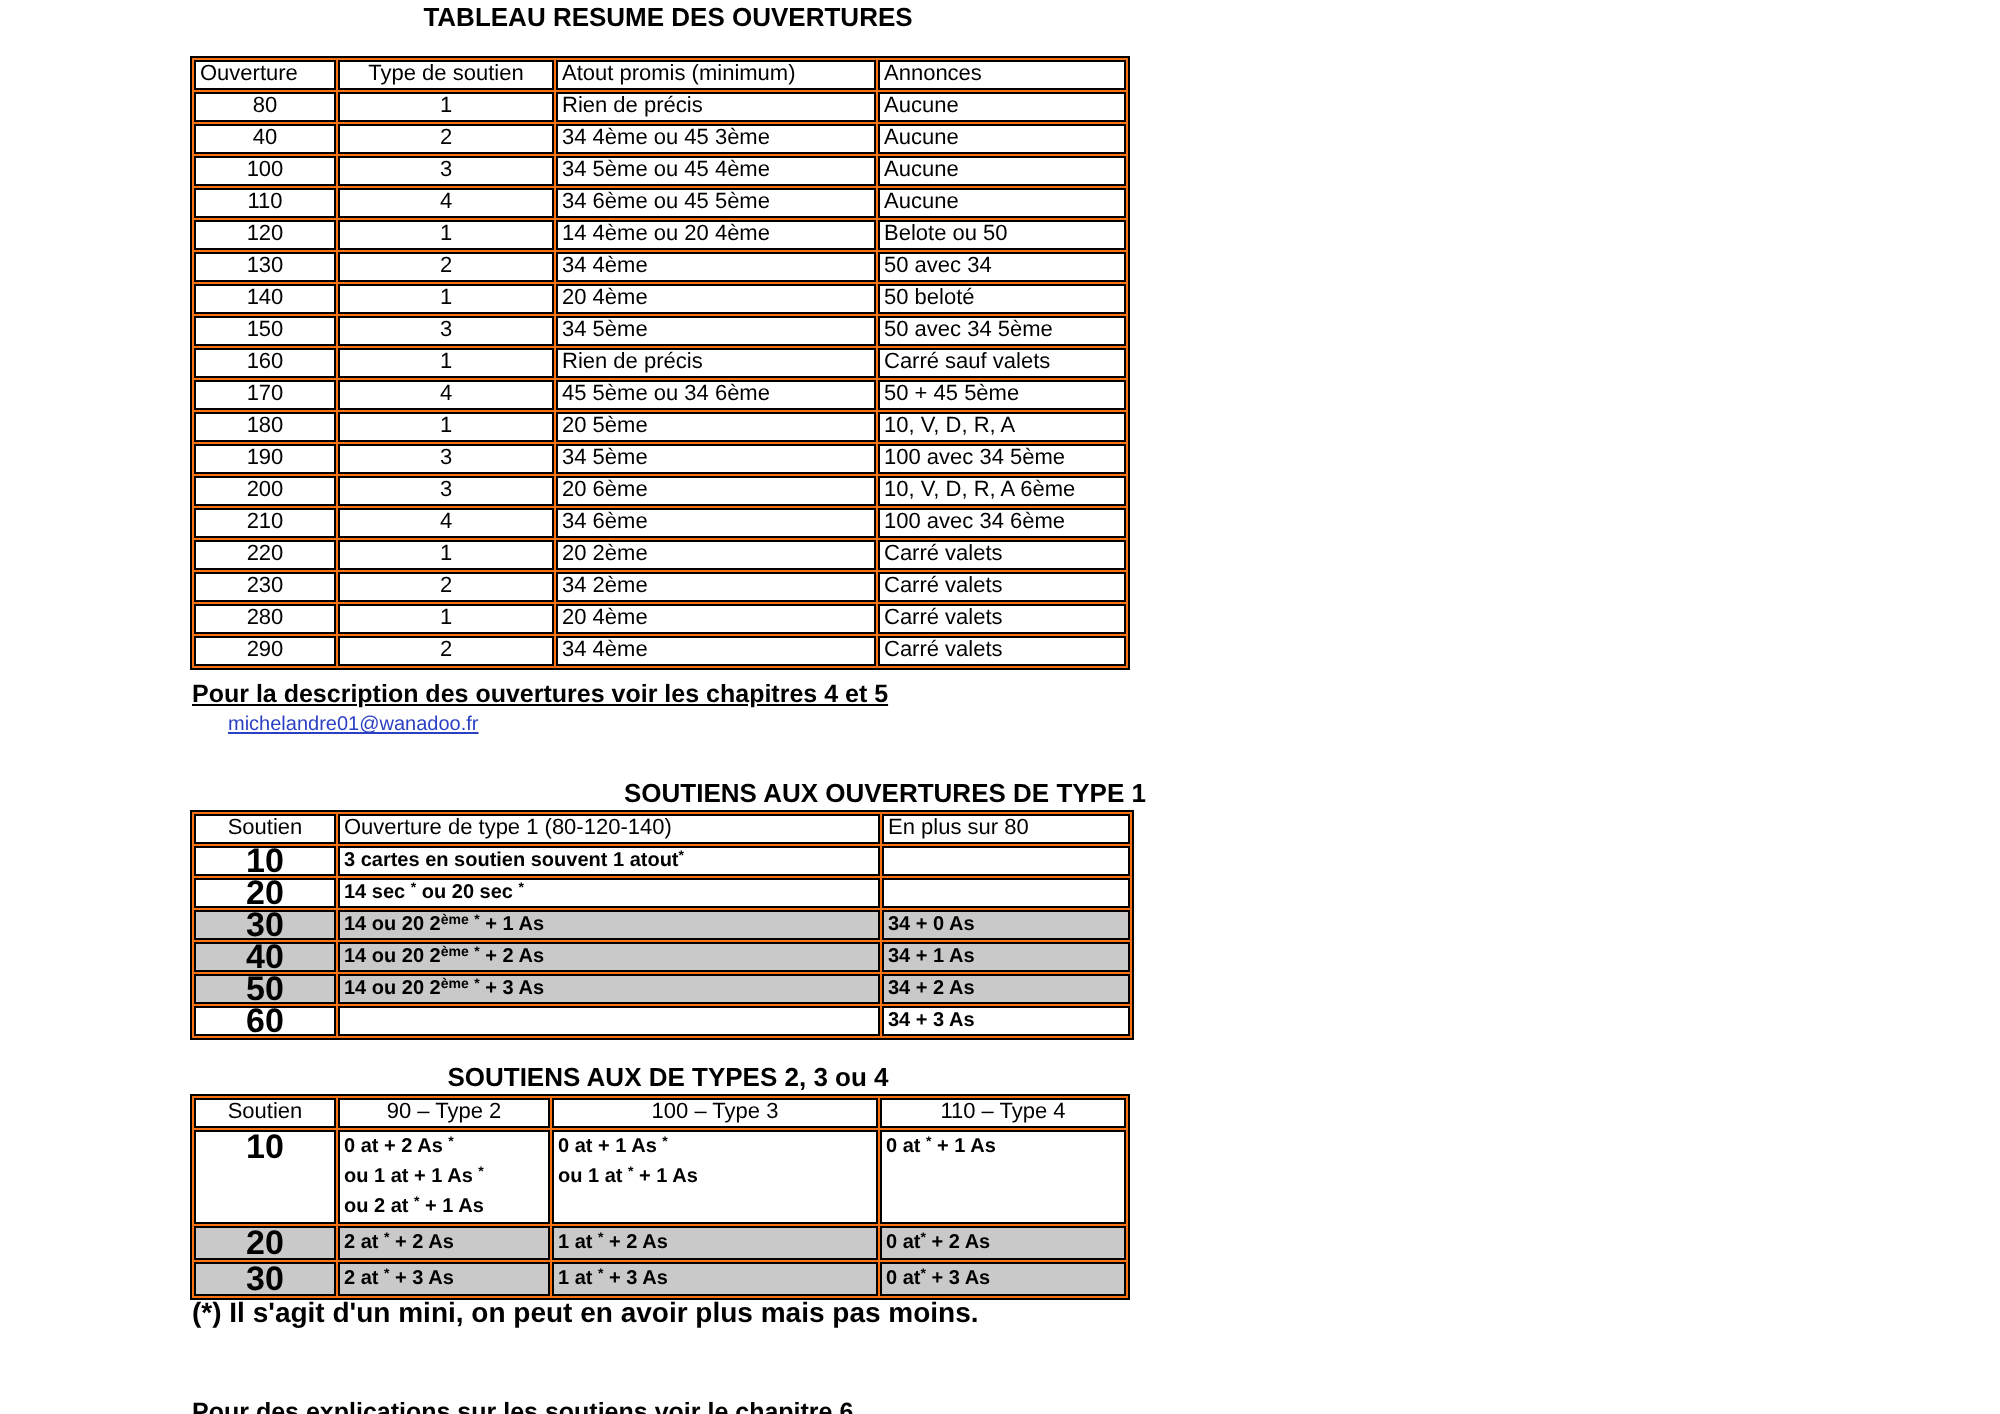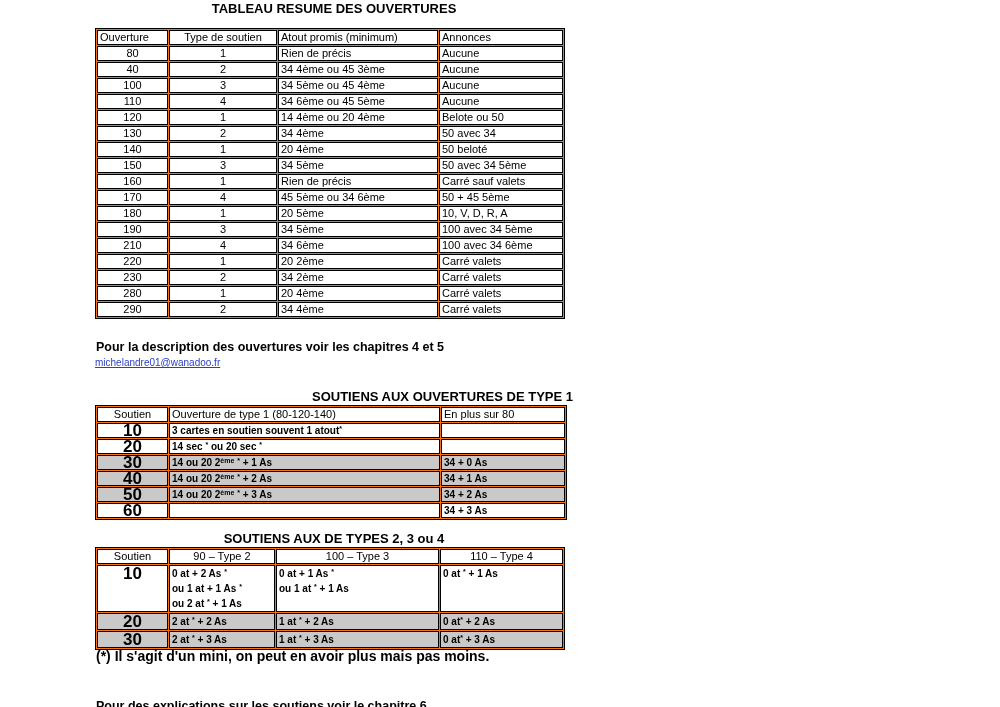--- a/index.html
+++ b/index.html
@@ -6,24 +6,24 @@
   html,body { background:#ffffff; }
   body { font-family:"Liberation Sans","DejaVu Sans",sans-serif; color:#000; }
   .page { position:relative; width:1000px; height:707px; background:#fff; overflow:hidden; }
   .doc { position:absolute; left:95px; top:0; width:482px; height:707px; }
 
   .heading { position:absolute; width:478px; text-align:center; font-weight:bold; font-size:13px; white-space:nowrap; }
   .t-title1 { top:1px; }
   .t-title2 { top:389px;text-align:right; }
   .t-title3 { top:531px; }
 
-  .note { position:absolute; left:1px; font-weight:bold; font-size:12.5px; white-space:nowrap; }
+  .note { position:absolute; left:1px; font-weight:bold; font-size:12.5px; white-space:nowrap;text-decoration:underline; }
   .note1 { top:340px; }
   .note2 { top:699px; }
-  .email { position:absolute; left:0; top:357px; font-size:10px; color:#2a3fc4; text-decoration:underline; cursor:pointer; white-space:nowrap;text-align:center; }
+  .email { position:absolute; left:19px; top:357px; font-size:10px; color:#2a3fc4; text-decoration:underline; cursor:pointer; white-space:nowrap;text-align:center; }
   .footnote { position:absolute; left:1px; top:648px; font-size:14px; font-weight:bold; white-space:nowrap; }
 
   table.tbl { position:absolute; left:0; border-collapse:separate; border-spacing:1px; border:1px solid #000; table-layout:fixed; background:#f97316; }
   .tbl th, .tbl td { border:1px solid #000; padding:0 2px; font-weight:normal; font-size:11px; height:13px; line-height:13px; vertical-align:middle; overflow:hidden; white-space:nowrap; text-align:left; background:#fff; }
   .tbl td:first-child { text-align:center; }
   .tbl1 { top:28px; }
   .tbl2 { top:405px; }
   .tbl3 { top:547px; }
   .tbl1 th:nth-child(2), .tbl1 td:nth-child(2) { text-align:center;margin-top:28px; }
   .tbl2 th:first-child { text-align:center; }
@@ -122,20 +122,26 @@
             <td>20 5ème</td>
             <td>10, V, D, R, A</td>
           </tr>
           <tr>
             <td>190</td>
             <td>3</td>
             <td>34 5ème</td>
             <td>100 avec 34 5ème</td>
           </tr>
           <tr>
+            <td>200</td>
+            <td>3</td>
+            <td>20 6ème</td>
+            <td>10, V, D, R, A 6ème</td>
+          </tr>
+          <tr>
             <td>210</td>
             <td>4</td>
             <td>34 6ème</td>
             <td>100 avec 34 6ème</td>
           </tr>
           <tr>
             <td>220</td>
             <td>1</td>
             <td>20 2ème</td>
             <td>Carré valets</td>

